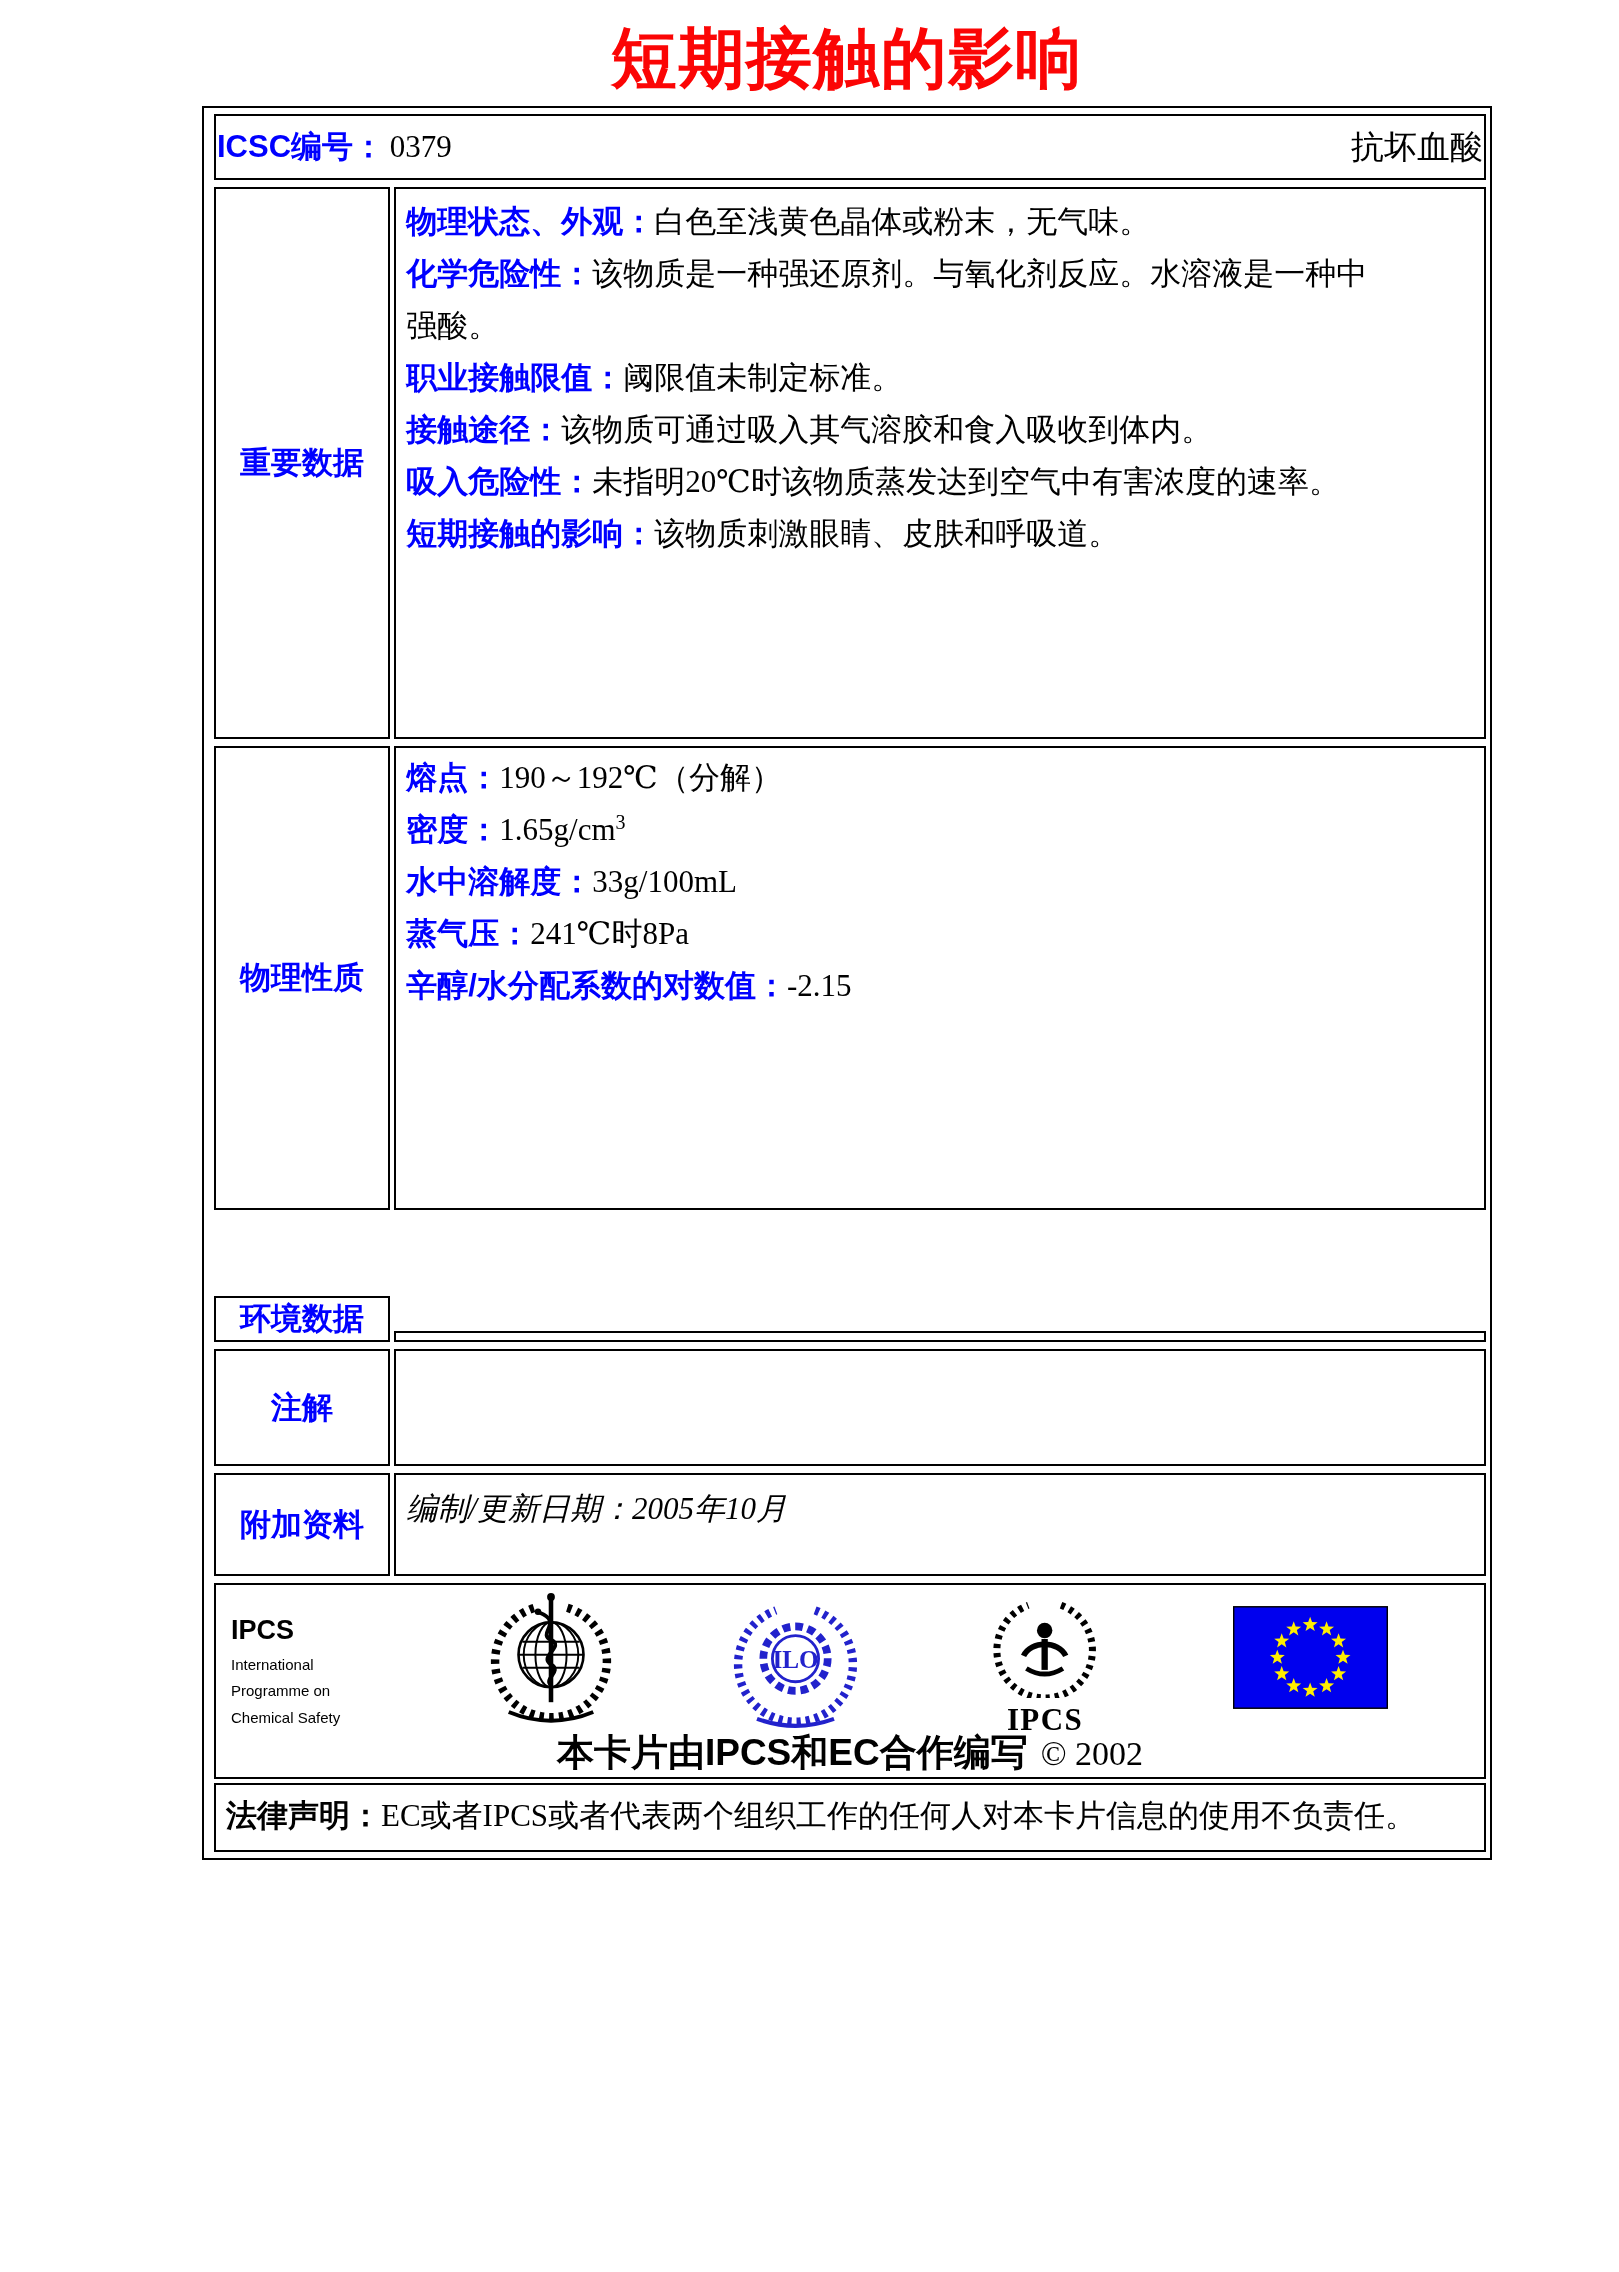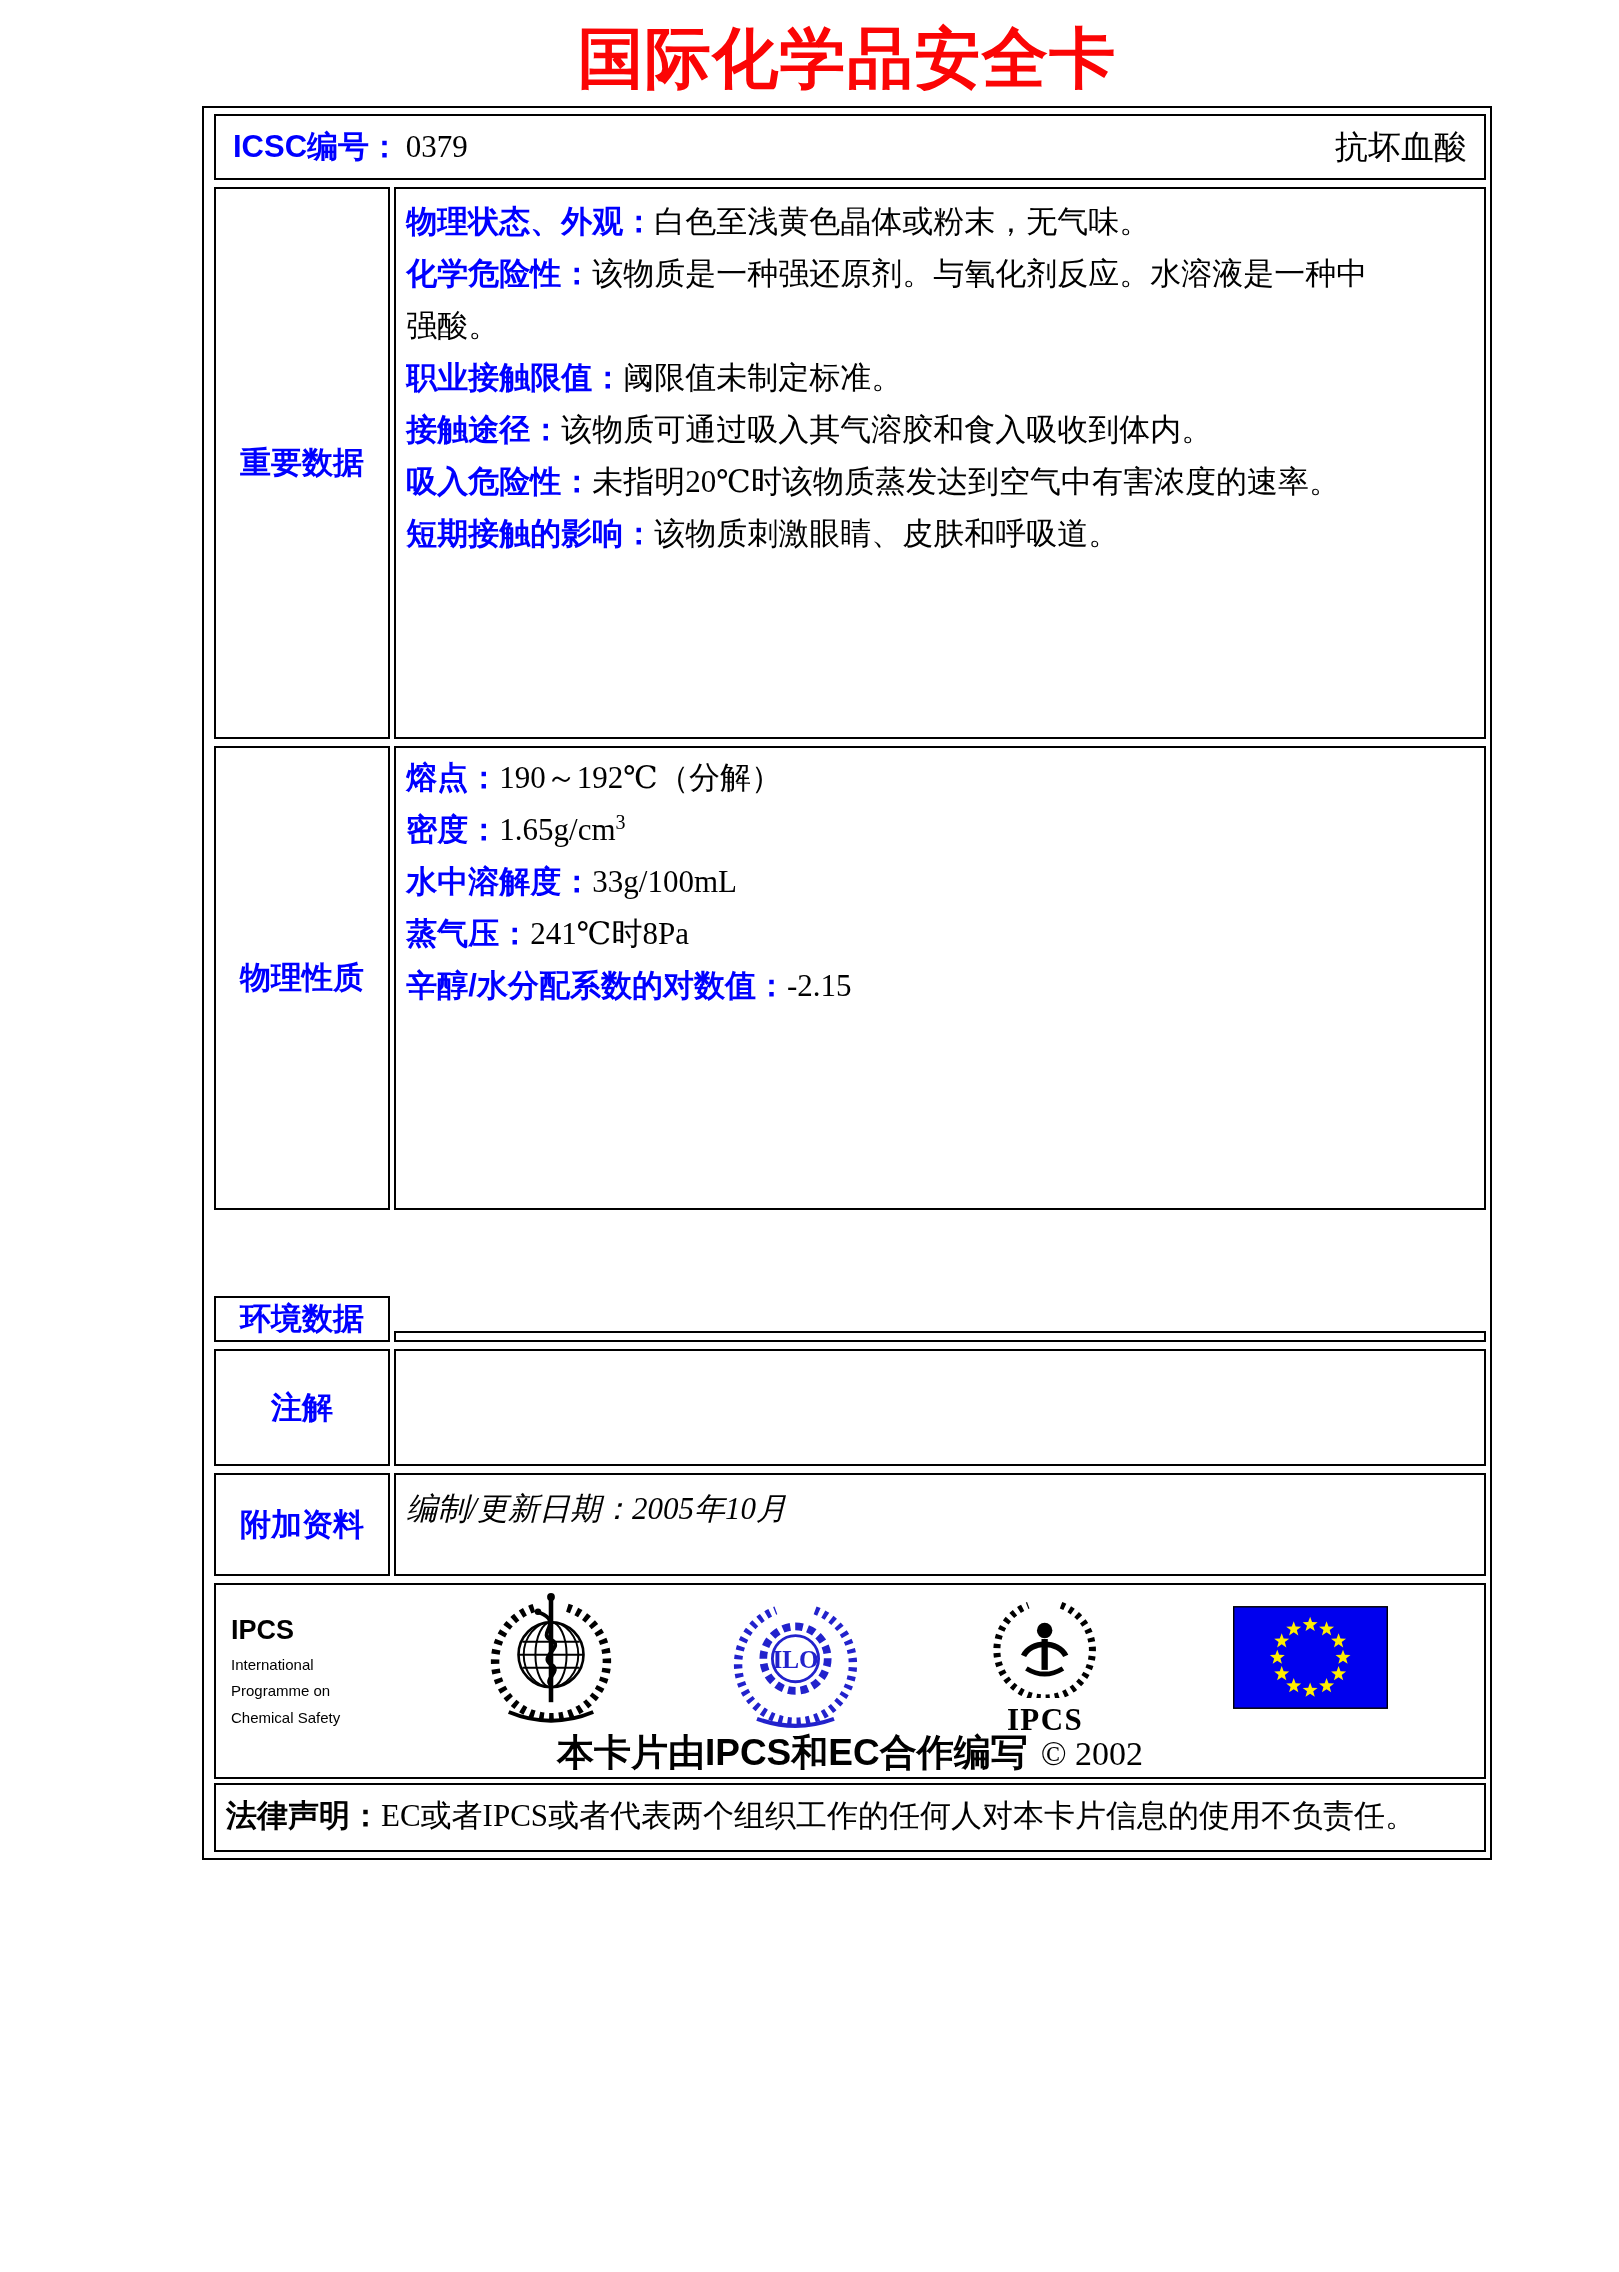--- a/index.html
+++ b/index.html
@@ -33,21 +33,21 @@
     font-family: "Liberation Sans", "DejaVu Sans", sans-serif; font-size: 31px;
   }
   .kv { font-size: 31px; line-height: 52px; max-width: 986px; color: #000; }
   .kv .k {
     color: #0000ff; font-weight: bold;
     font-family: "Liberation Sans", "DejaVu Sans", sans-serif;
   }
   .kv .sp { font-size: 20px; vertical-align: super; line-height: 0; }
   
   .r-icsc   { top: 6.4px;    height: 66px; display: flex; align-items: center;
-              justify-content: space-between; padding: 0 17px; font-size: 31px; }
+              justify-content: space-between; padding: 0 1px; font-size: 31px; }
   .r-imp    { top: 79px;  height: 552px; }
   .r-phys   { top: 638px;  height: 464px; }
   .r-env    { top: 1110px; height: 124px; align-items: flex-end; }
   .r-notes  { top: 1241px; height: 117px; }
   .r-add    { top: 1365px; height: 103px; }
   .r-add .cell-content { padding-top: 8px; font-style: italic; }
   .r-phys .cell-content { padding-top: 4.3px; }
   .r-footer { top: 1475px; height: 196px; position: absolute; }
   .r-legal  { top: 1675px; height: 69px; padding: 10px 10px 0 10px; font-size: 31px; }
   .icsc-num { font-size: 31px; color: #000; margin-left: 5.7px; }
@@ -72,21 +72,21 @@
     font-weight: bold; font-family: "Liberation Sans", "DejaVu Sans", sans-serif;
   }
   .footer-caption .cap-copy { font-size: 34px; margin-left: 13px; }
   .legal-k { font-weight: bold; font-family: "Liberation Sans", "DejaVu Sans", sans-serif; }
 </style>
 </head>
 <body>
 
 <div class="page">
 
-  <div class="title">国际化学品安全卡</div>
+  <div class="title">短期接触的影响</div>
 
   <div class="frame">
 
     <div class="row-box r-icsc">
       <span>
         <span class="blab">ICSC编号：</span><span class="icsc-num">0379</span>
       </span>
       <span class="chem-name">抗坏血酸</span>
     </div>
 

